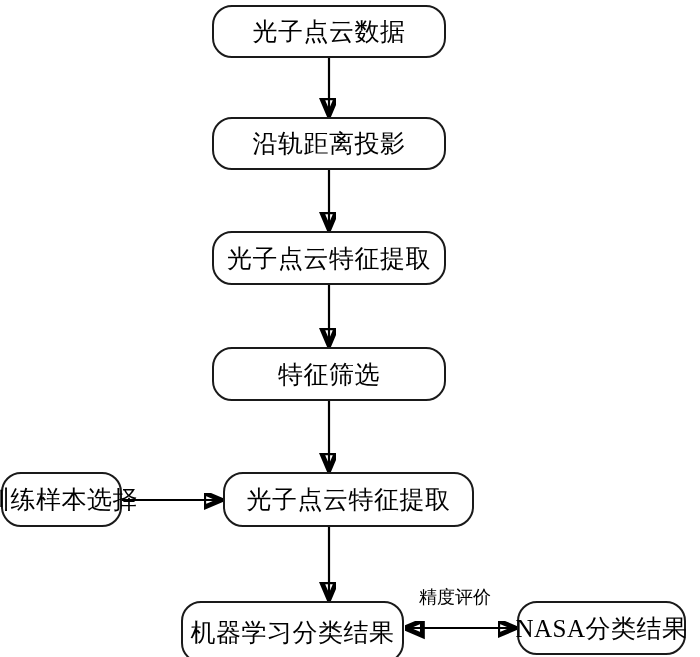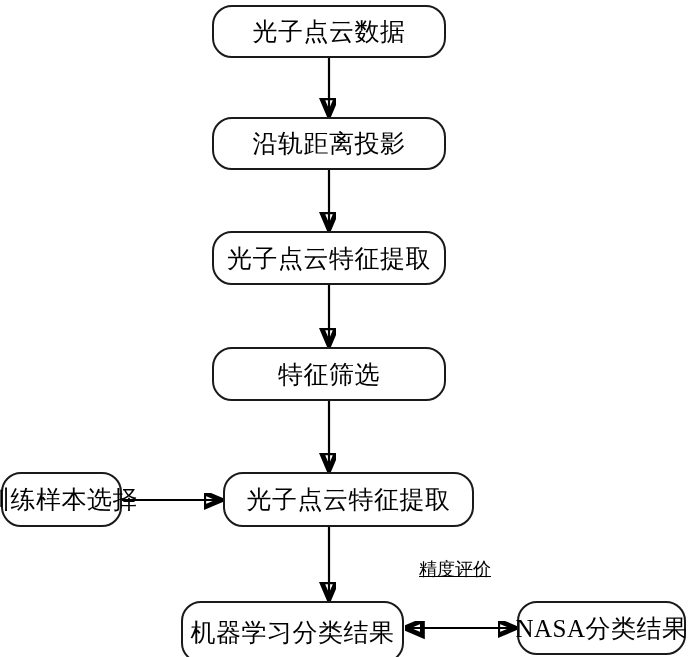--- a/index.html
+++ b/index.html
@@ -113,15 +113,15 @@
   </div>
 
   <div class="node" style="left:181px; top:601px; width:223px; height:62px;">
     <span class="node-label">机器学习分类结果</span>
   </div>
 
   <div class="node" style="left:517px; top:601px; width:169px; height:54px;">
     <span class="node-label">NASA分类结果</span>
   </div>
 
-  <div class="edge-label" style="left:419px; top:557px;text-decoration:underline;">精度评价</div>
+  <div class="edge-label" style="left:419px; top:585px;">精度评价</div>
 
 </div>
 
 </body></html>

